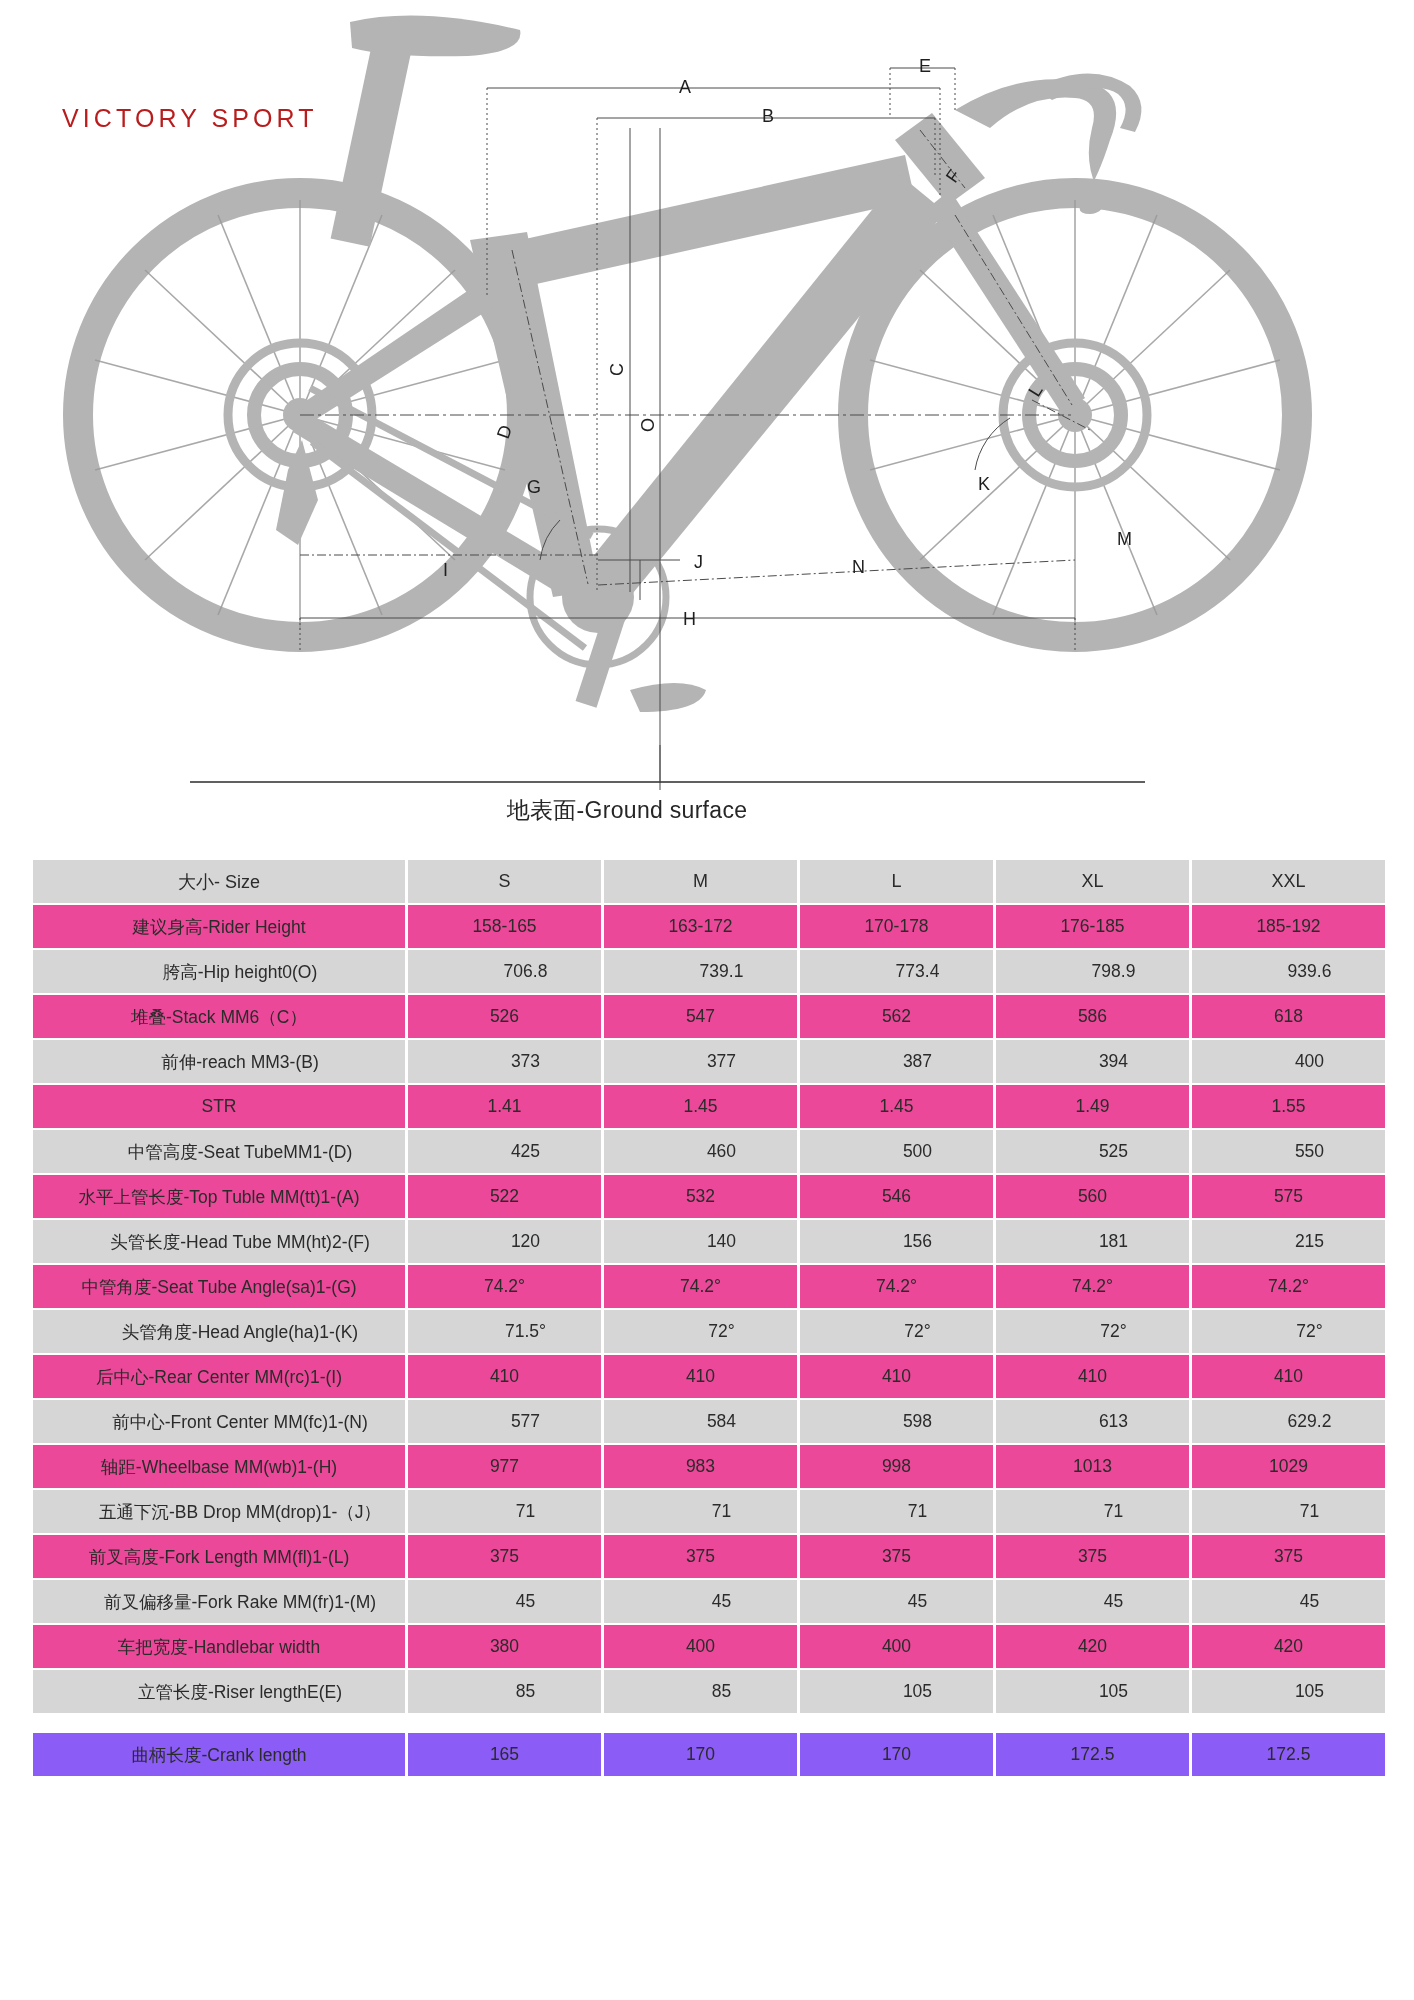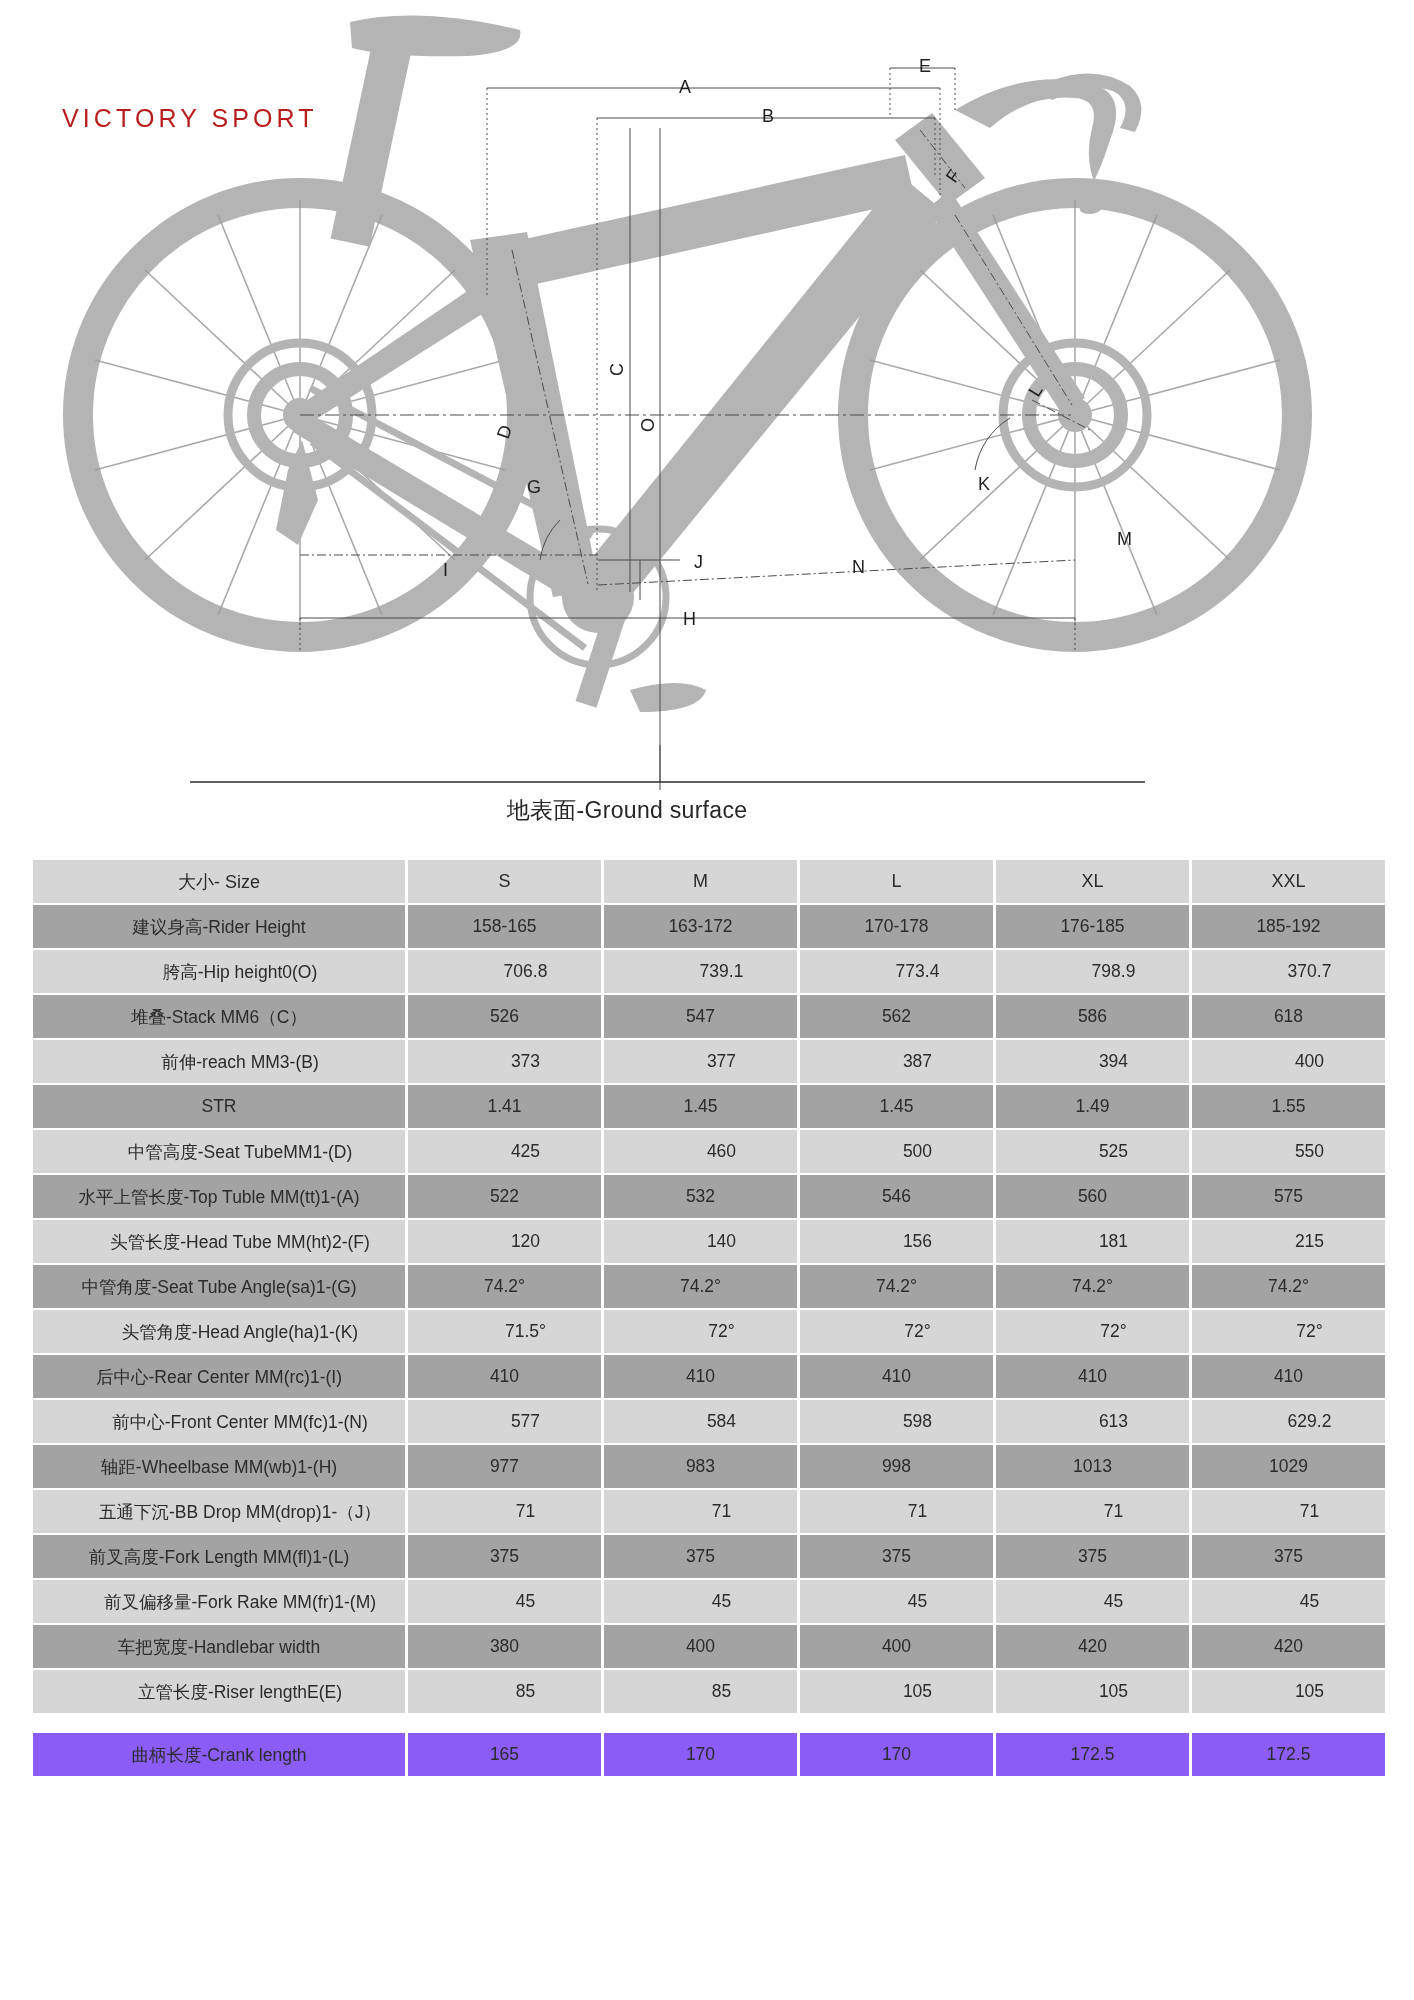--- a/index.html
+++ b/index.html
@@ -63,21 +63,21 @@
     vertical-align: middle;
     color: #2b2b2b;
     padding: 0 4px;
     white-space: nowrap;
     overflow: hidden;
   }
   .geo-table col.lbl { width: 372px; }
   .geo-table col.val { width: 193px; }
 
   .row-shade td { background: #d6d6d6; padding-left: 46px; }
-  .row-plain td { background: #a3a3a3; }
+  .row-plain td { background: #ec4899; }
   .head-row td { background: #d6d6d6; font-size: 18px; }
 
   .lblcell { text-align: center; }
 
   .last-row td { background: #8b5cf6; }
   .spacer-row td { height: 16px; background: #ffffff; }
 </style>
 </head>
 <body>
 
@@ -273,21 +273,21 @@
           <td>170-178</td>
           <td>176-185</td>
           <td>185-192</td>
         </tr>
         <tr class="row-shade">
           <td class="lblcell">胯高-Hip height0(O)</td>
           <td>706.8</td>
           <td>739.1</td>
           <td>773.4</td>
           <td>798.9</td>
-          <td>370.7</td>
+          <td>939.6</td>
         </tr>
         <tr class="row-plain">
           <td class="lblcell">堆叠-Stack MM6（C）</td>
           <td>526</td>
           <td>547</td>
           <td>562</td>
           <td>586</td>
           <td>618</td>
         </tr>
         <tr class="row-shade">

